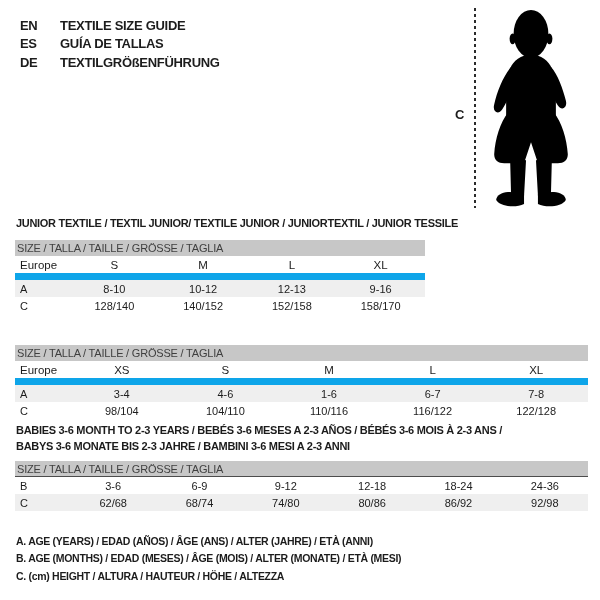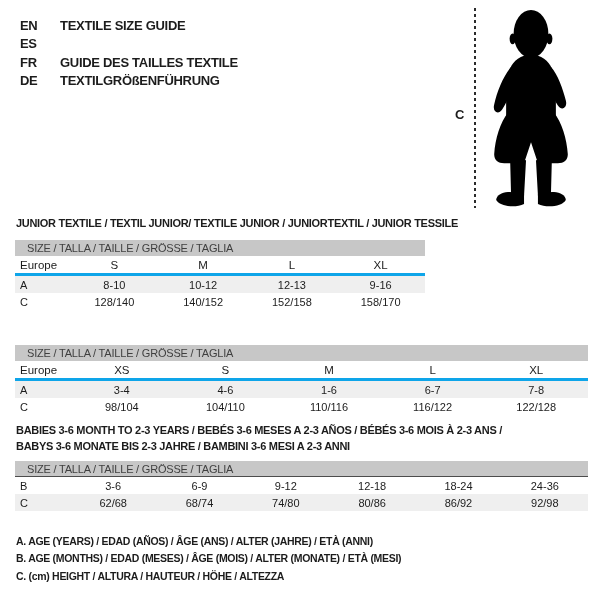--- a/index.html
+++ b/index.html
@@ -12,48 +12,45 @@
   .lang-row{display:flex;align-items:center;height:18.5px;font-weight:bold;font-size:13px;letter-spacing:-0.3px;white-space:nowrap;}
   .lang-code{width:40px;}
   
   .dash-line{position:absolute;left:474px;top:8px;width:2px;height:200px;
     background:repeating-linear-gradient(to bottom,#2b2b2b 0 3px,transparent 3px 6px);}
   .c-label{position:absolute;left:455px;top:107px;font-weight:bold;font-size:13px;}
   .silhouette{position:absolute;left:486px;top:9px;}
   
   .tbl-title{position:absolute;left:16px;font-weight:bold;font-size:11px;letter-spacing:-0.3px;line-height:16px;white-space:nowrap;}
   .tbl{position:absolute;left:15px;}
-  .size-bar{height:16px;background:#c7c7c7;display:flex;align-items:center;padding-left:12px;
+  .size-bar{height:16px;background:#c7c7c7;display:flex;align-items:center;padding-left:2px;
     box-sizing:border-box;font-size:11px;color:#3f3f3f;letter-spacing:-0.2px;}
   .row{display:flex;align-items:center;height:17px;font-size:11px;}
   .row .lbl{width:55px;padding-left:5px;box-sizing:border-box;}
   .row .cell{flex:1;text-align:center;}
-  .head{border-bottom:3px solid #0ea5e9;font-size:11.5px;}
+  .head{border-bottom:7px solid #0ea5e9;font-size:11.5px;}
   .stripe{background:#efefef;}
   .rule-bottom{border-bottom:1px solid #4c4c4c;}
   
   .footnotes{position:absolute;left:16px;top:532px;}
   .footnote{height:17.5px;display:flex;align-items:center;font-weight:bold;font-size:10.5px;letter-spacing:-0.3px;white-space:nowrap;}
 </style>
 </head>
 <body>
 
 <div class="canvas">
 
   <div class="lang-block">
     <div class="lang-row">
       <span class="lang-code">EN</span>
       <span class="lang-title">TEXTILE SIZE GUIDE</span>
     </div>
     <div class="lang-row">
       <span class="lang-code">ES</span>
-    </div>
-    <div class="lang-row">
-      <span class="lang-code">FR</span>
-      <span class="lang-title">GUIDE DES TAILLES TEXTILE</span>
+      <span class="lang-title">GUÍA DE TALLAS</span>
     </div>
     <div class="lang-row">
       <span class="lang-code">DE</span>
       <span class="lang-title">TEXTILGRÖßENFÜHRUNG</span>
     </div>
   </div>
 
   <span class="c-label">C</span>
   <div class="dash-line"></div>
   <svg class="silhouette" width="90" height="199" viewBox="0 0 90 200" fill="#000000" xmlns="http://www.w3.org/2000/svg">

